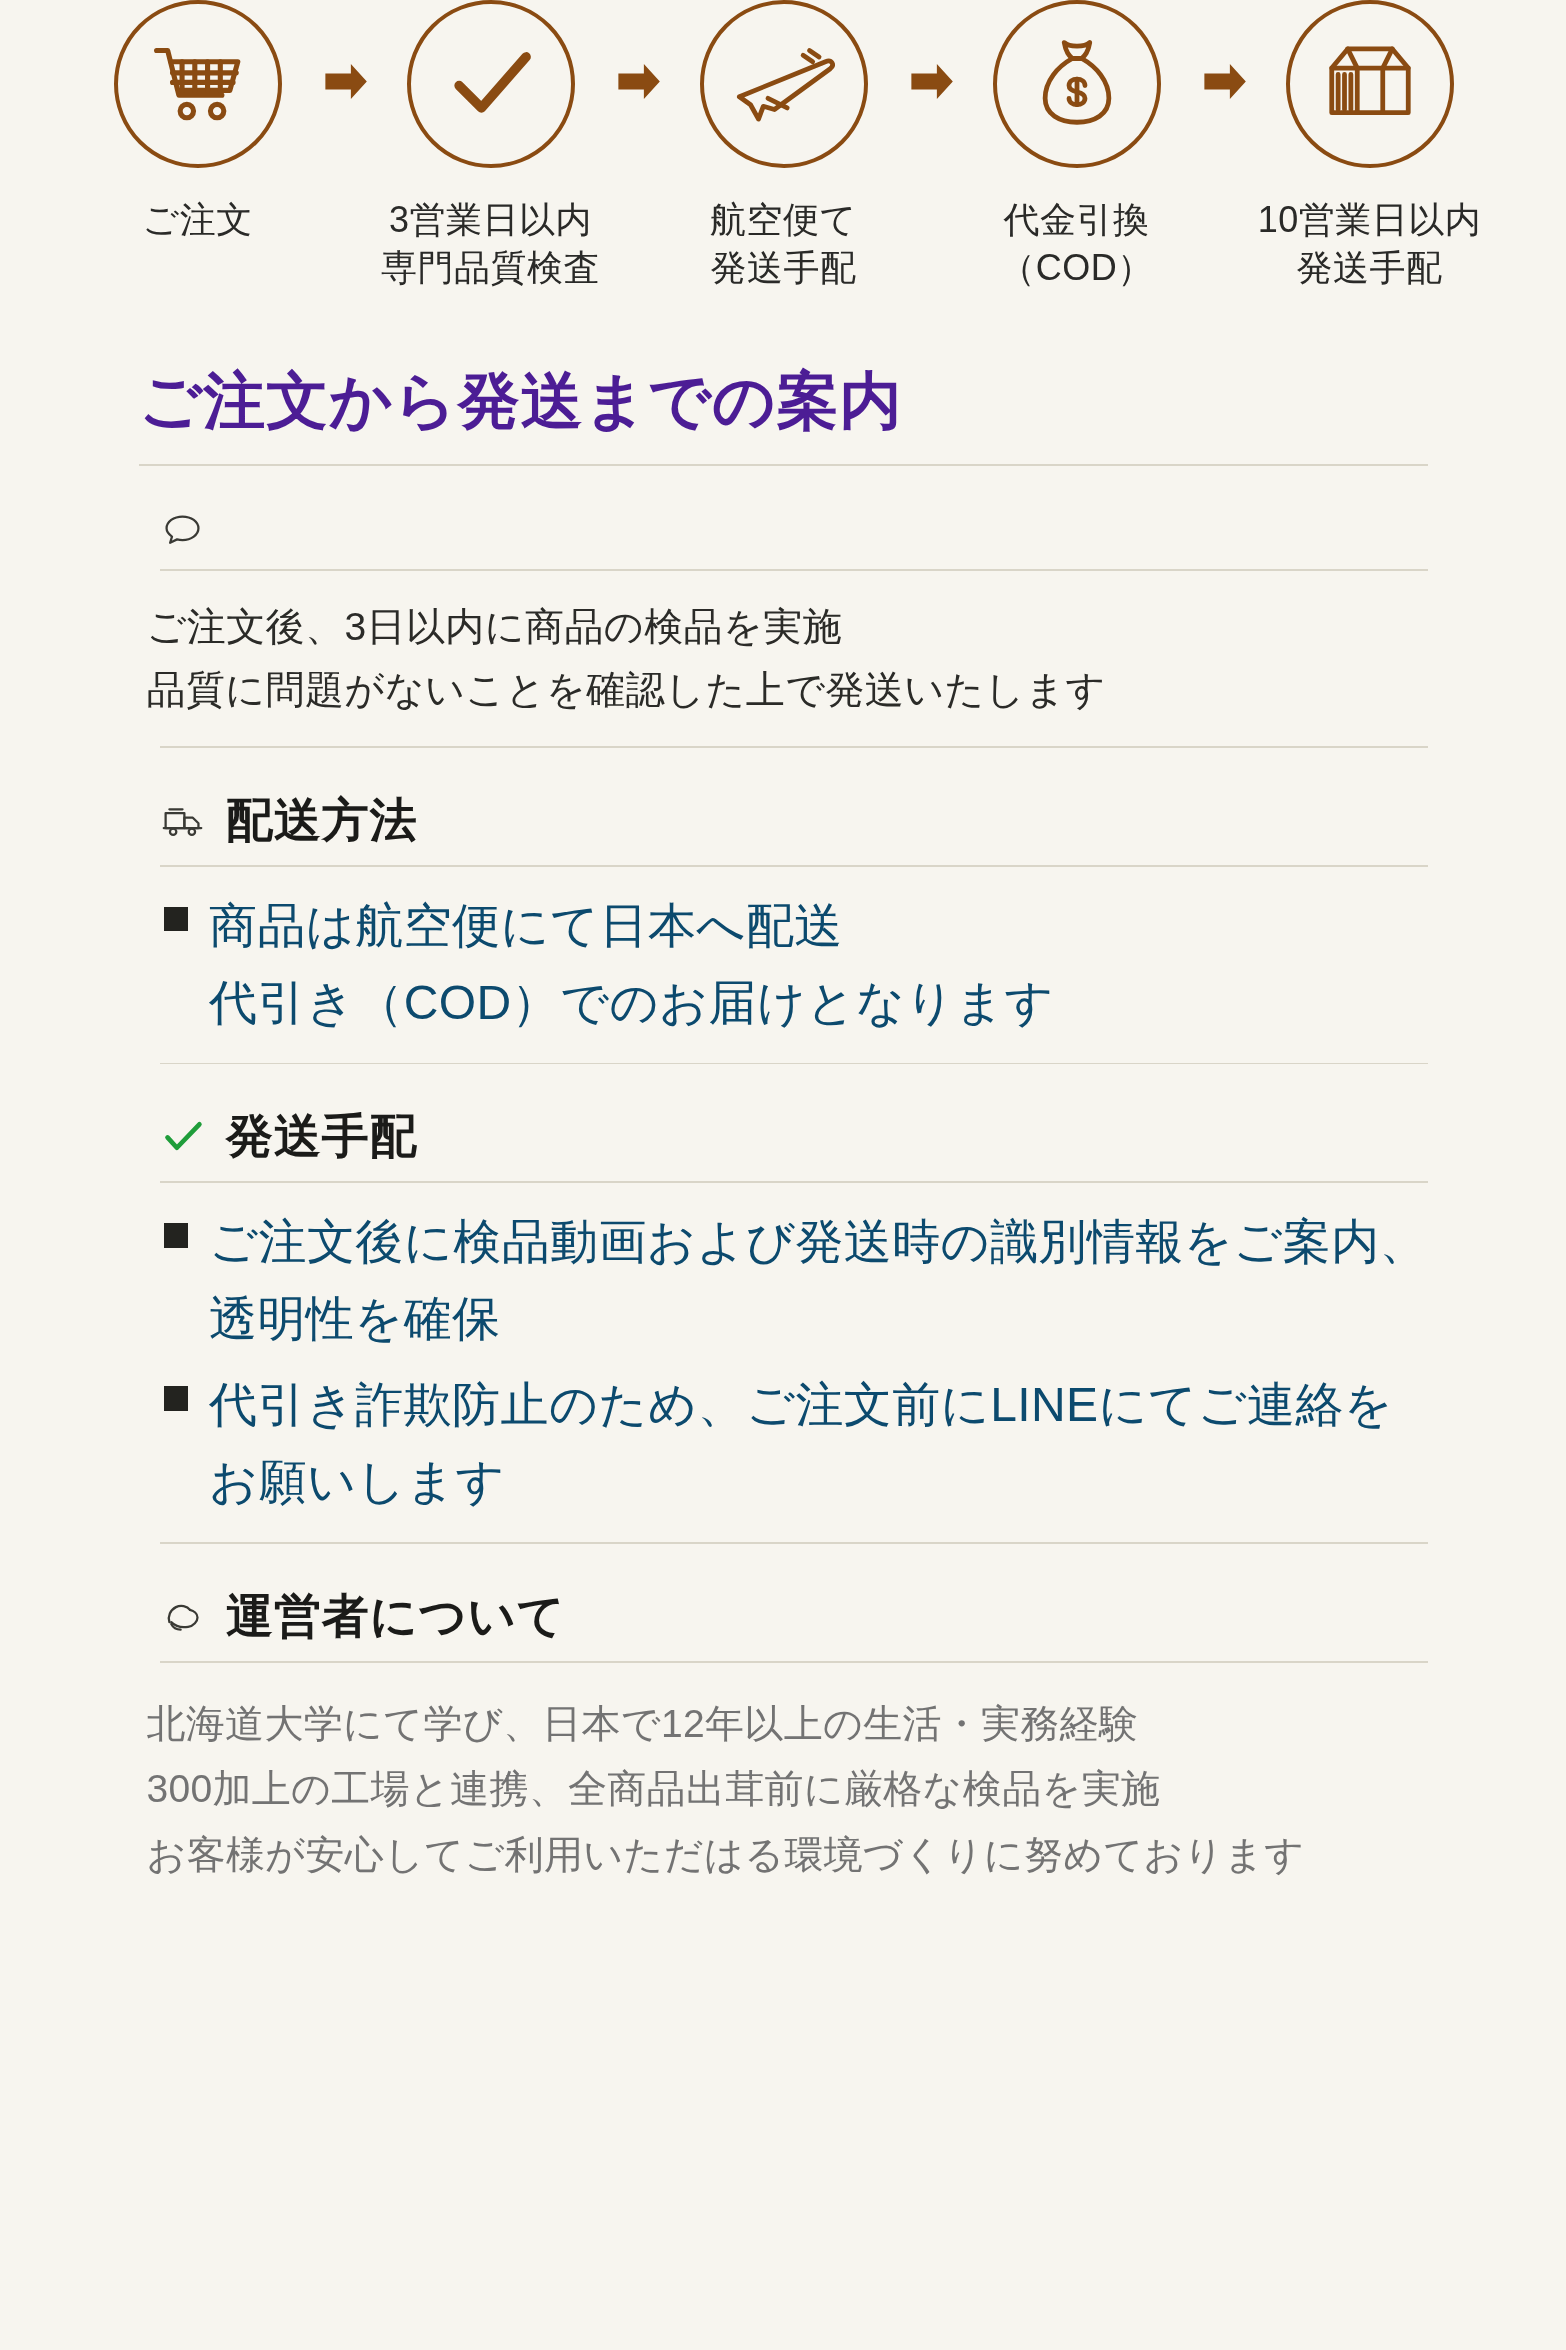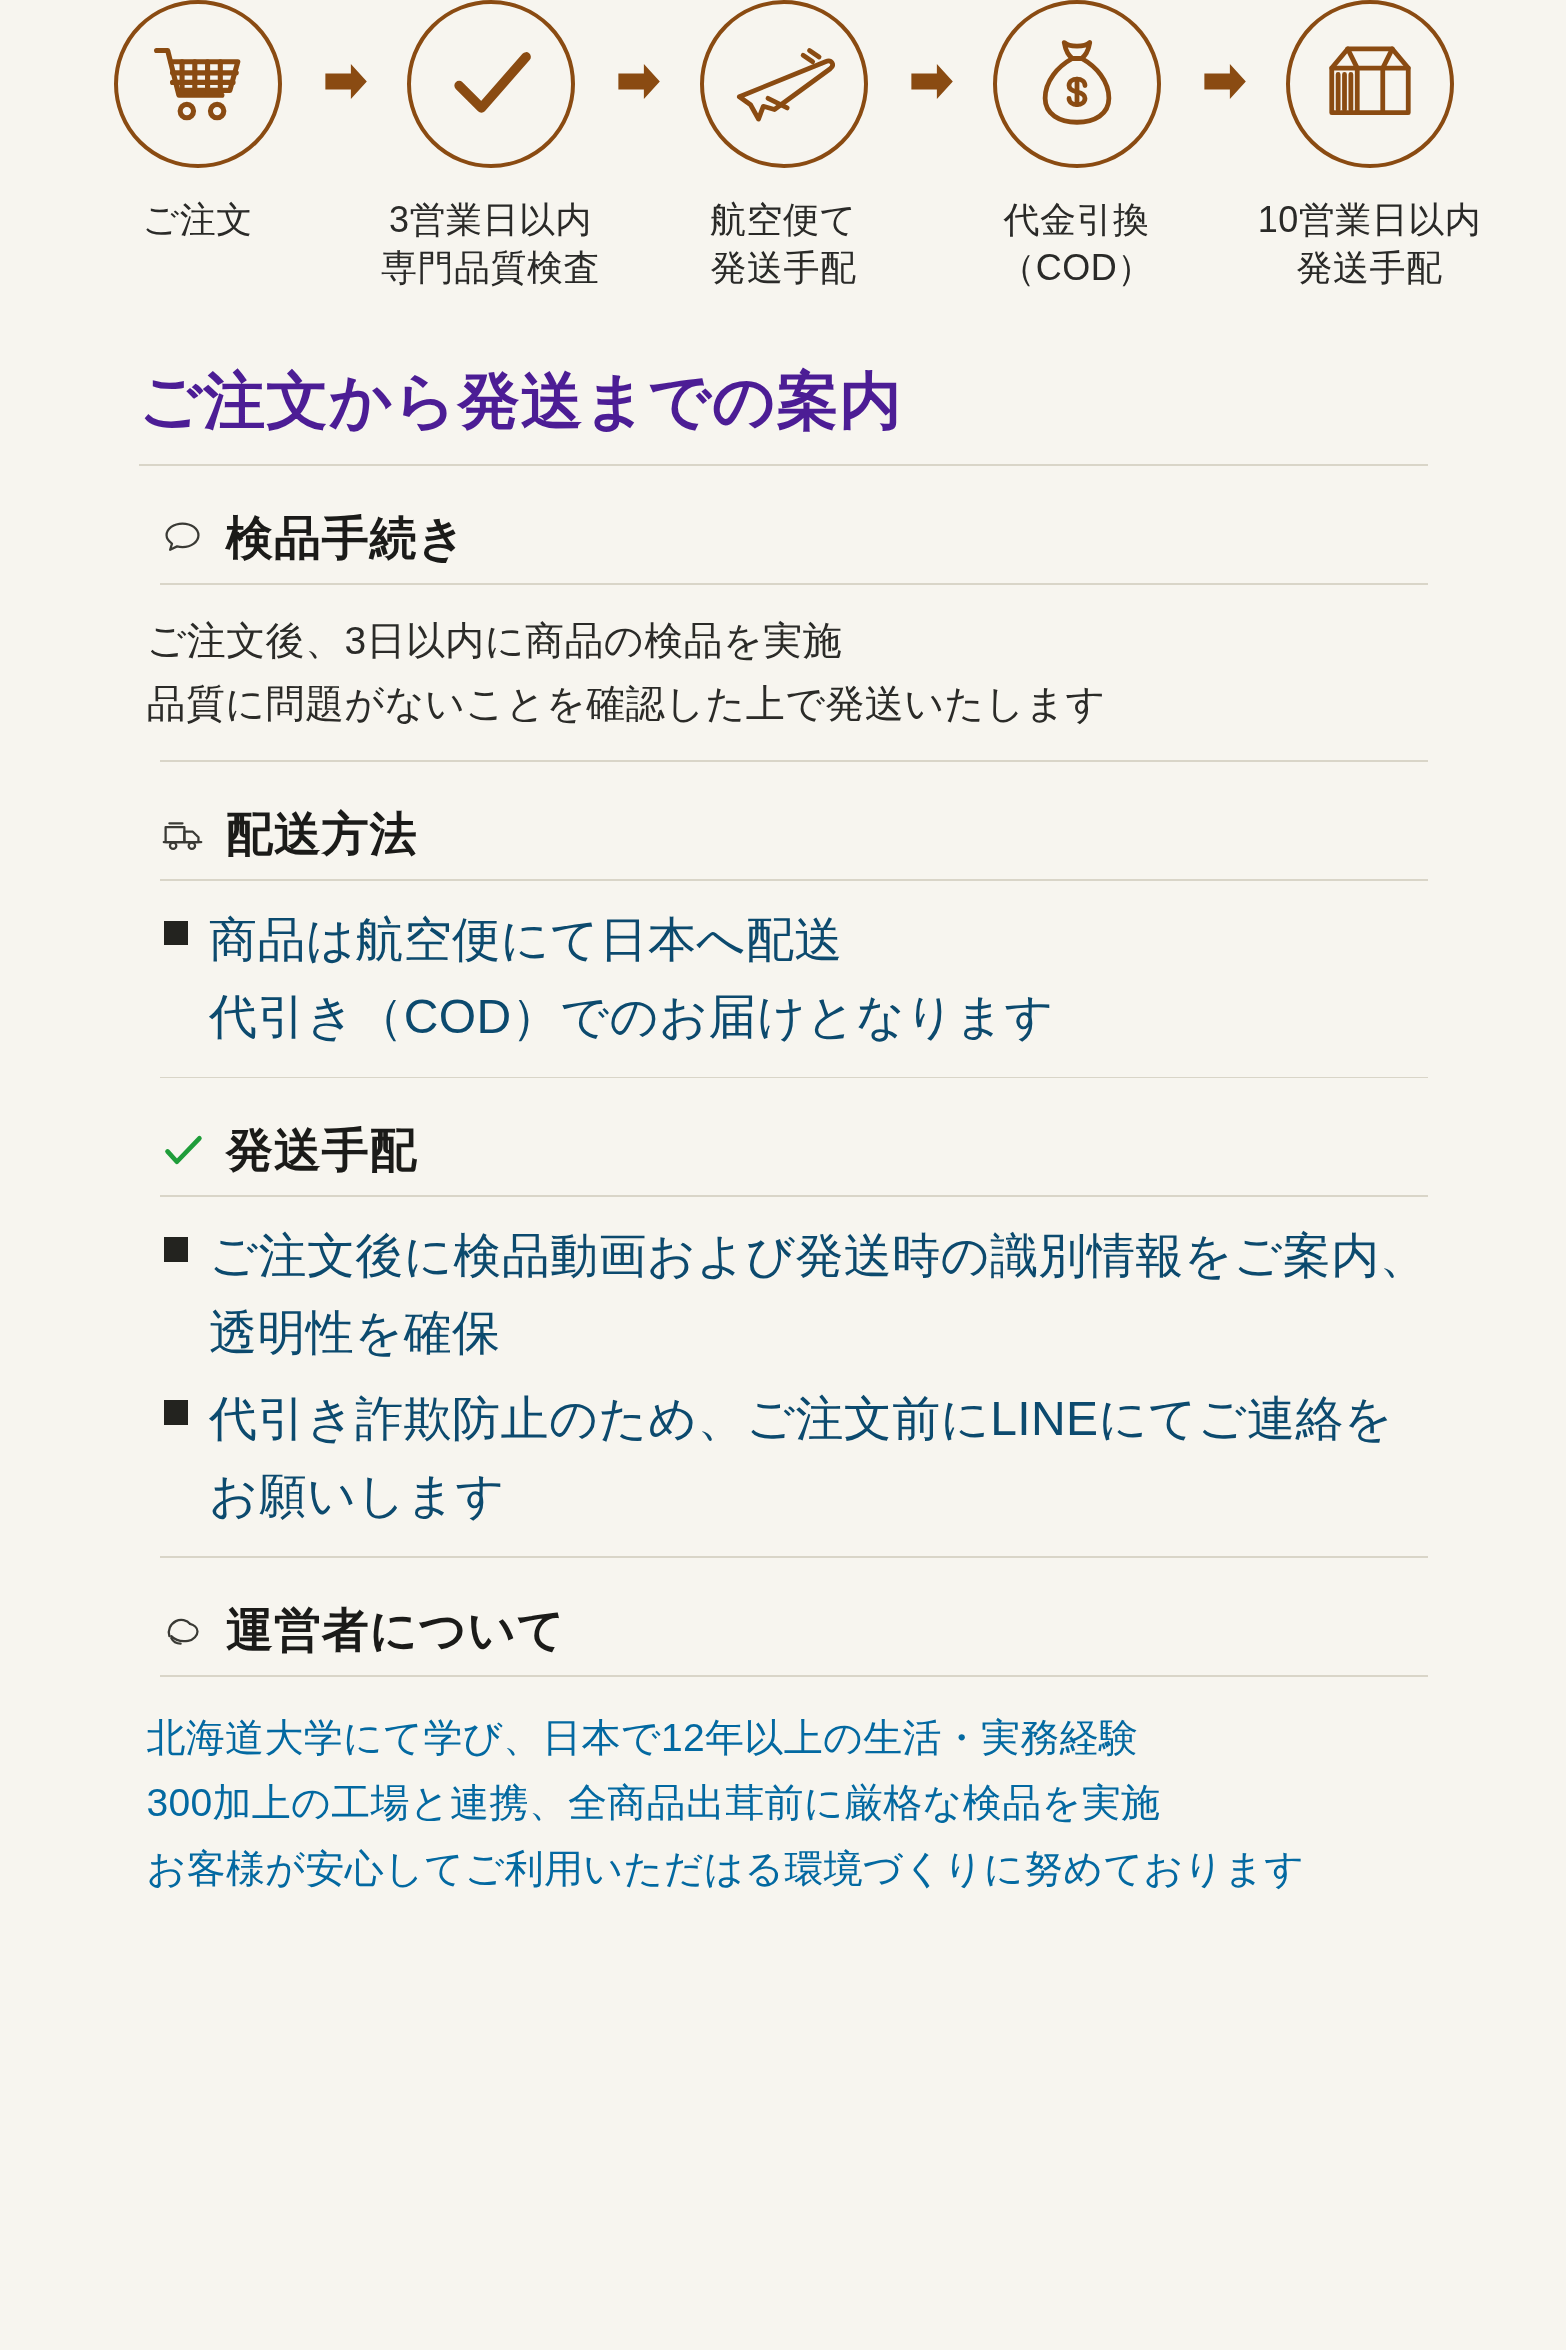--- a/index.html
+++ b/index.html
@@ -143,21 +143,21 @@
   .bullet-text {
     font-size: 48px;
     line-height: 1.6;
     color: #0c4a6e;
     white-space: pre-line;
     letter-spacing: 0.4px;
   }
   .footer-body {
     font-size: 39px;
     line-height: 1.68;
-    color: #0369a1;
+    color: #737373;
     padding: 28px 0 0 7.5px;
     white-space: pre-line;
     letter-spacing: 0.3px;
   }
 </style>
 </head>
 <body>
 
 <div class="page">
 
@@ -267,21 +267,20 @@
     <div class="doc-title">ご注文から発送までの案内</div>
     <div class="rule"></div>
 
     <div class="section">
       <div class="section-head">
         <span class="sec-icon">
           <svg viewBox="0 0 48 48" fill="none" stroke="#3a3a35" stroke-width="2.4" stroke-linecap="round" stroke-linejoin="round">
             <path d="M24 8c9.4 0 17 5.6 17 12.6S33.4 33.2 24 33.2c-2 0-4-.3-5.8-.8l-7.4 3.6 2-6.6C9.3 27 7 24 7 20.6 7 13.6 14.6 8 24 8z"></path>
           </svg>
         </span>
-        <span class="section-title">検品手続き</span>
       </div>
       <div class="rule indent"></div>
       <div class="section-body">ご注文後、3日以内に商品の検品を実施
 品質に問題がないことを確認した上で発送いたします</div>
       <div class="rule indent"></div>
     </div>
 
     <div class="section">
       <div class="section-head">
         <span class="sec-icon">

